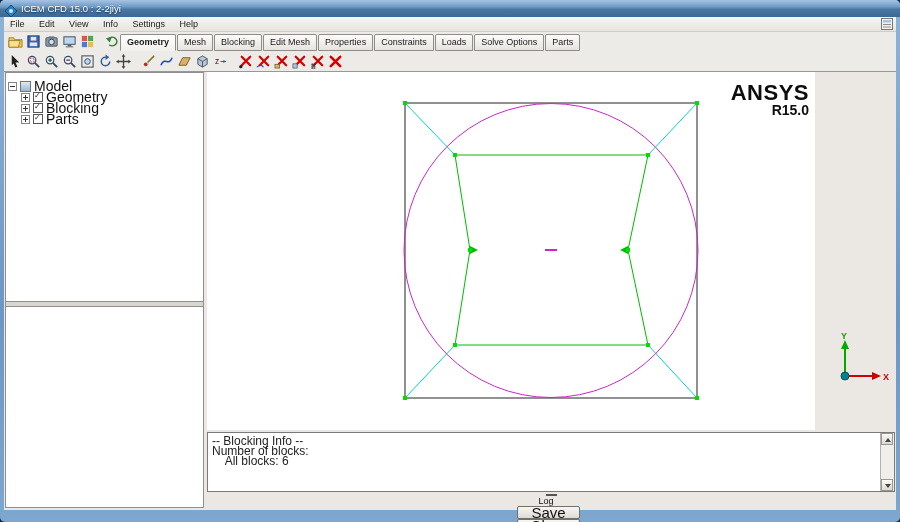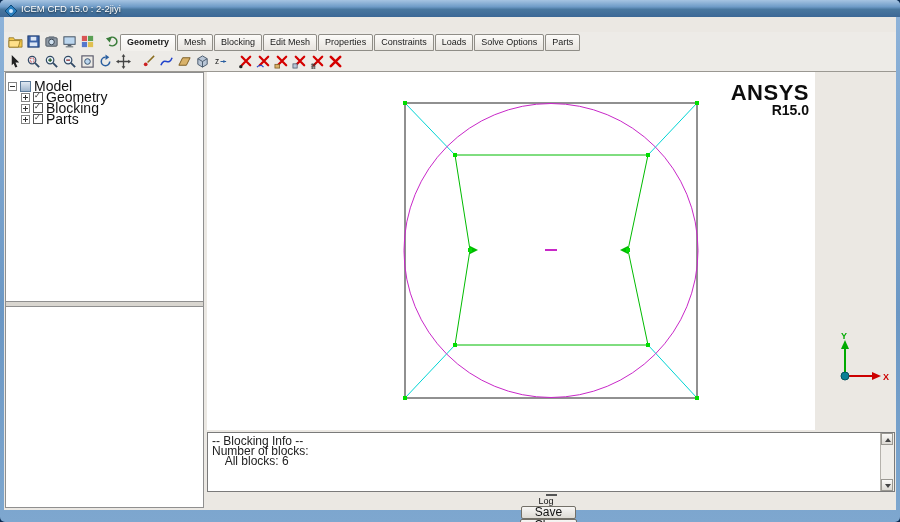--- a/index.html
+++ b/index.html
@@ -52,40 +52,56 @@
   .logline{white-space:pre;}
   .vscroll{position:absolute;right:0;top:0;bottom:0;width:13px;background:#f0eeea;border-left:1px solid #b5b2ac;}
   .sbtn{position:absolute;left:0;width:12px;height:12px;background:linear-gradient(#fbfaf8,#dcd9d3);border:1px solid #9a9892;box-sizing:border-box;}
   .sbtn.up{top:0;} .sbtn.down{bottom:0;}
   .sbtn.up::after{content:"";position:absolute;left:3px;top:4px;border-left:3px solid transparent;border-right:3px solid transparent;border-bottom:4px solid #444;}
   .sbtn.down::after{content:"";position:absolute;left:3px;top:4px;border-left:3px solid transparent;border-right:3px solid transparent;border-top:4px solid #444;}
   
   #footerbar{position:absolute;left:203px;top:477px;width:686px;height:16px;display:flex;align-items:center;font-size:9px;color:#111;flex-direction:column;}
   .fcheck{width:9px;height:9px;border:1px solid #555;background:#fff;margin:0 3px 0 6px;}
   .flabel{margin-right:8px;}
-  .fbtn{font-family:"Liberation Sans",sans-serif;font-size:12px;height:14px;line-height:11px;padding:0 13px;margin-right:3px;
+  .fbtn{font-family:"Liberation Sans",sans-serif;font-size:15px;height:14px;line-height:11px;padding:0 13px;margin-right:3px;
     background:linear-gradient(#f7f6f4,#dedbd5);border:1px solid #737068;border-radius:2px;color:#111;}
 </style>
 </head>
 <body>
 
 <div id="window">
 
   <div id="titlebar">
     <span class="appicon">
       <svg viewBox="0 0 12 12">
           <polygon points="6,0 12,6 6,12 0,6" fill="#2a7fbf" stroke="#0f4a78"></polygon>
           <circle cx="6" cy="6" r="2" fill="#cfe8ff"></circle>
         </svg>
     </span>
     <span class="title-text">ICEM CFD 15.0 : 2-2jiyi</span>
   </div>
 
   <div id="client">
 
+    <div id="menubar">
+      <span class="menu-item">File</span>
+      <span class="menu-item">Edit</span>
+      <span class="menu-item">View</span>
+      <span class="menu-item">Info</span>
+      <span class="menu-item">Settings</span>
+      <span class="menu-item">Help</span>
+      <span class="menubar-right">
+        <svg viewBox="0 0 12 12">
+            <rect x="0.5" y="0.5" width="11" height="11" fill="#f4f2ee" stroke="#7a7870"></rect>
+            <rect x="2" y="2" width="8" height="2.5" fill="#aac4de"></rect>
+            <rect x="2" y="6" width="8" height="1" fill="#8f8d87"></rect>
+            <rect x="2" y="8.5" width="8" height="1" fill="#8f8d87"></rect>
+          </svg>
+      </span>
+    </div>
 
     <div id="toolbar1">
       <div class="iconrow">
         <span class="icon-btn">
             <svg viewBox="0 0 16 16">
               <path d="M1 4 h5 l1 2 h8 v8 H1 z" fill="#f3c84a" stroke="#8a6d1f" stroke-width="0.8"></path>
               <path d="M1 7 h12 l-2 7 H1 z" fill="#ffe08a" stroke="#8a6d1f" stroke-width="0.8"></path>
             </svg>
           </span>
         <span class="icon-btn">

